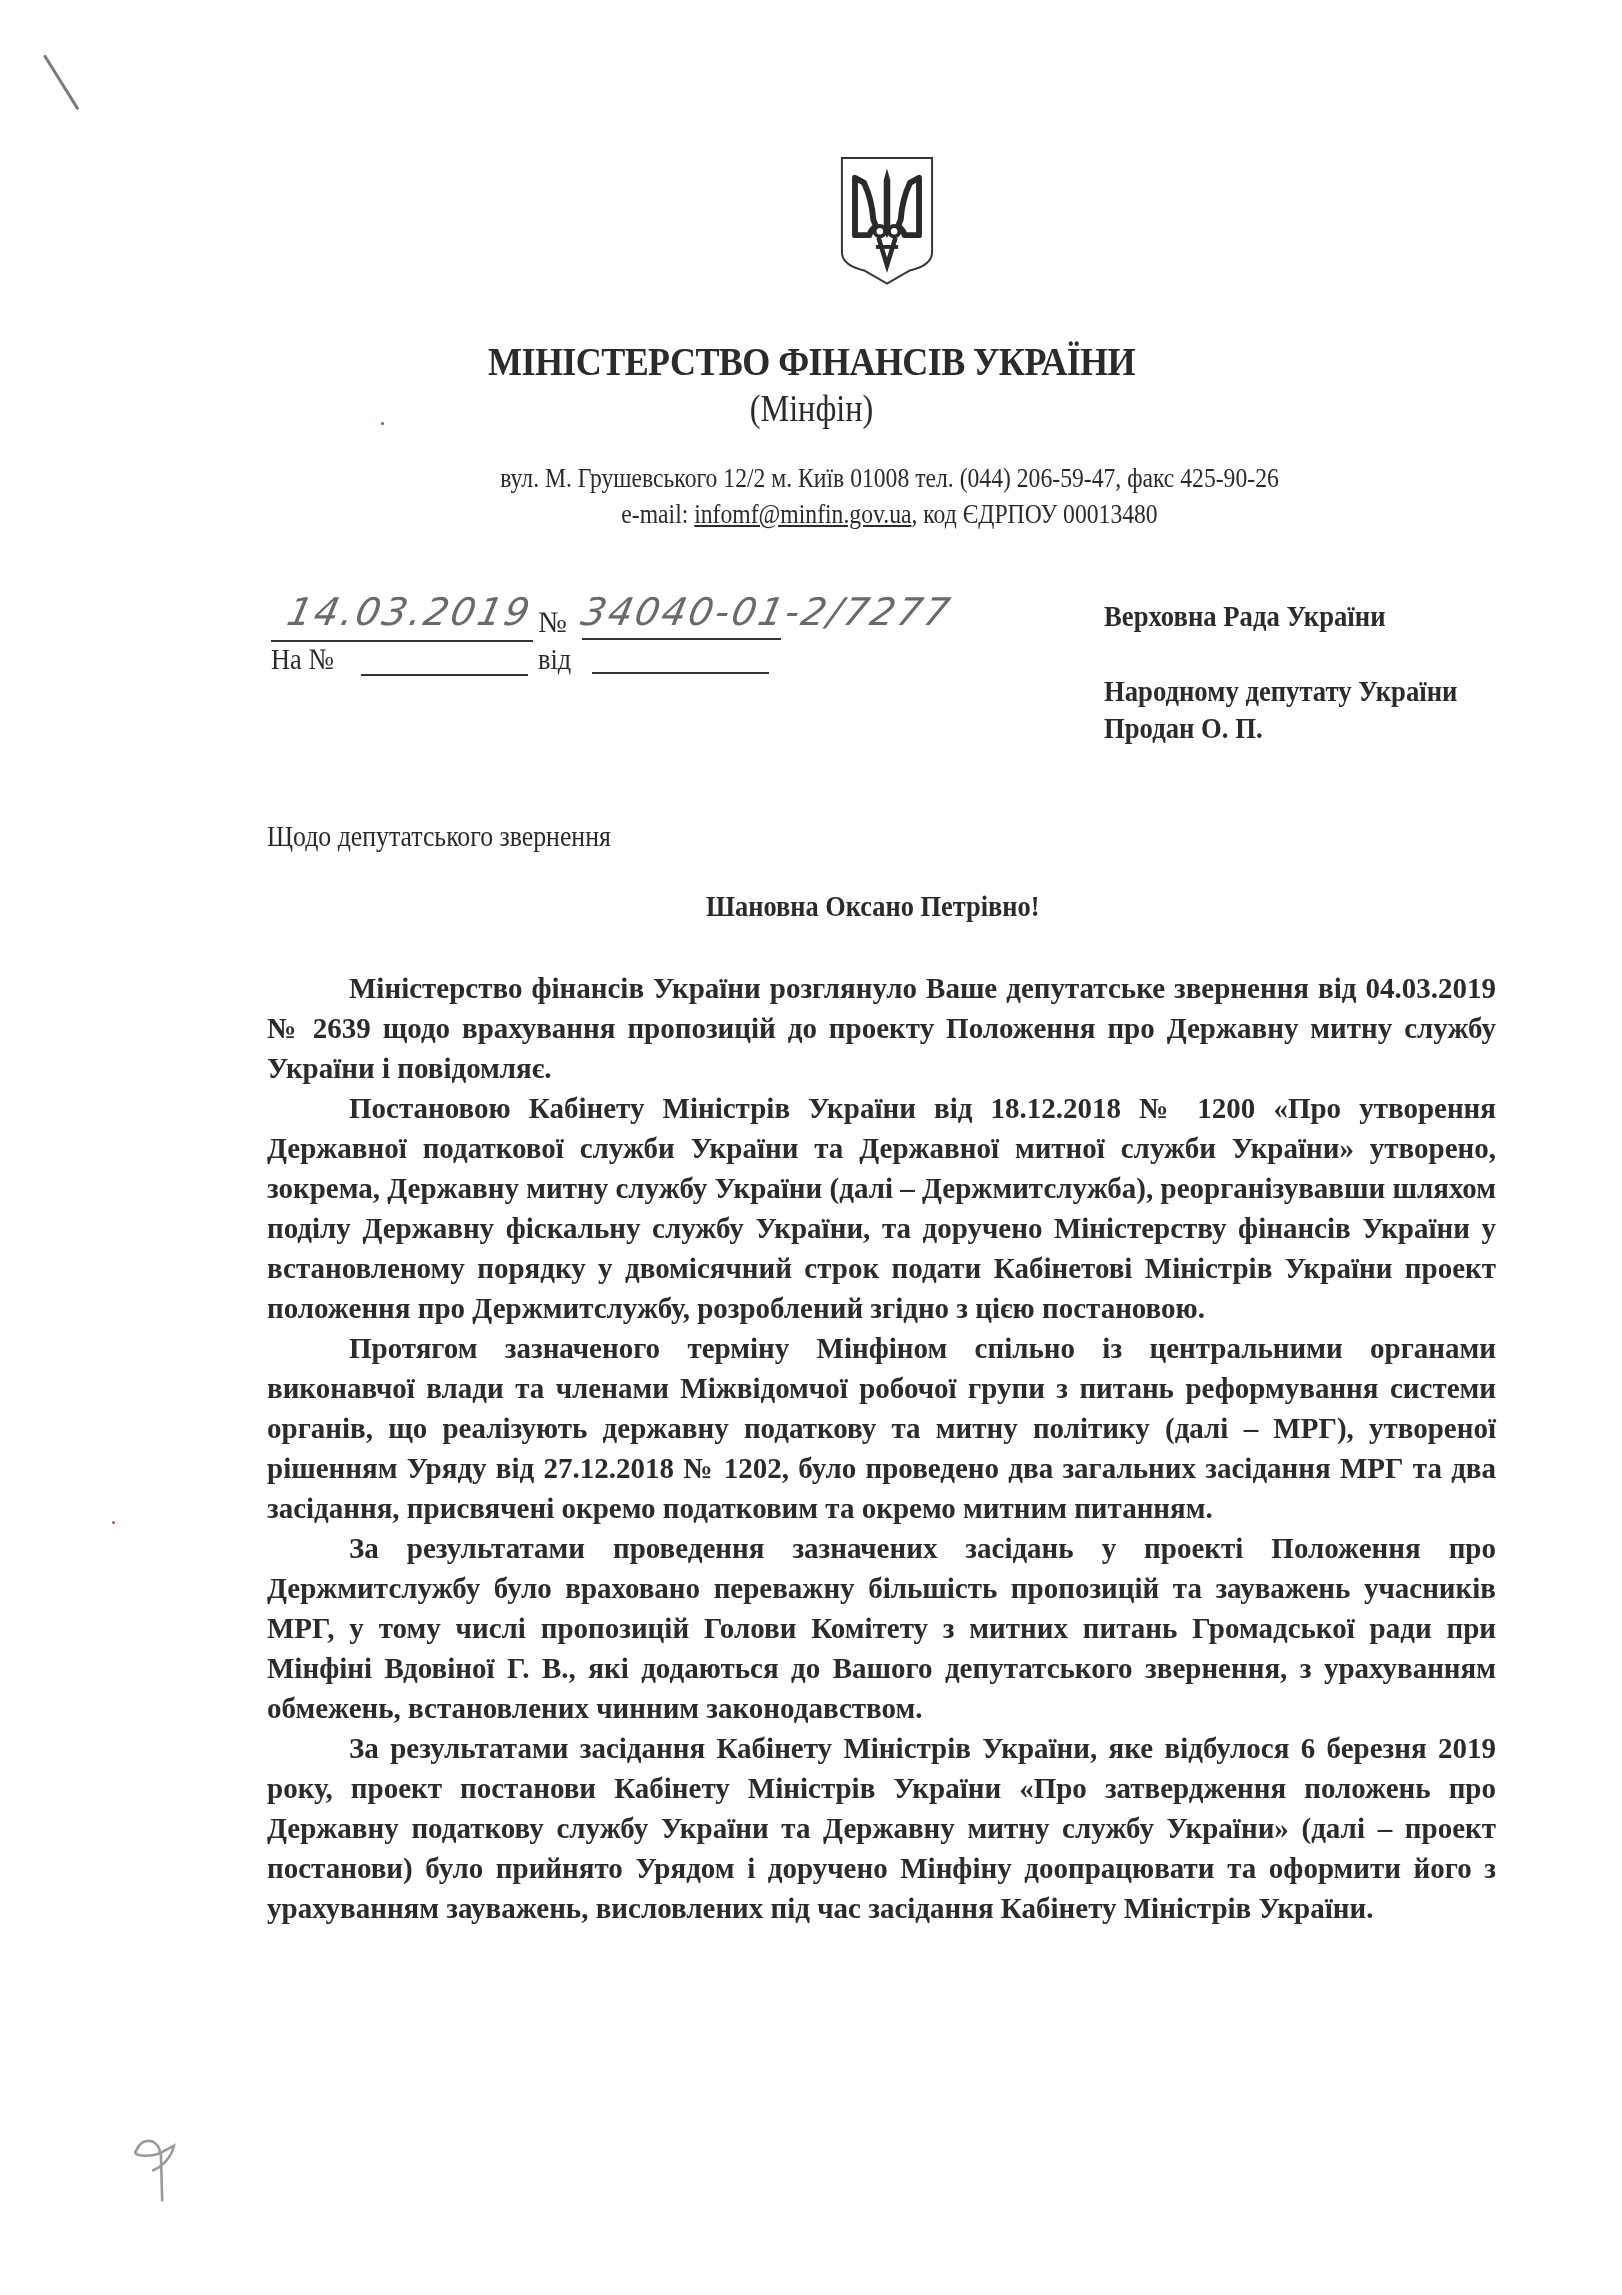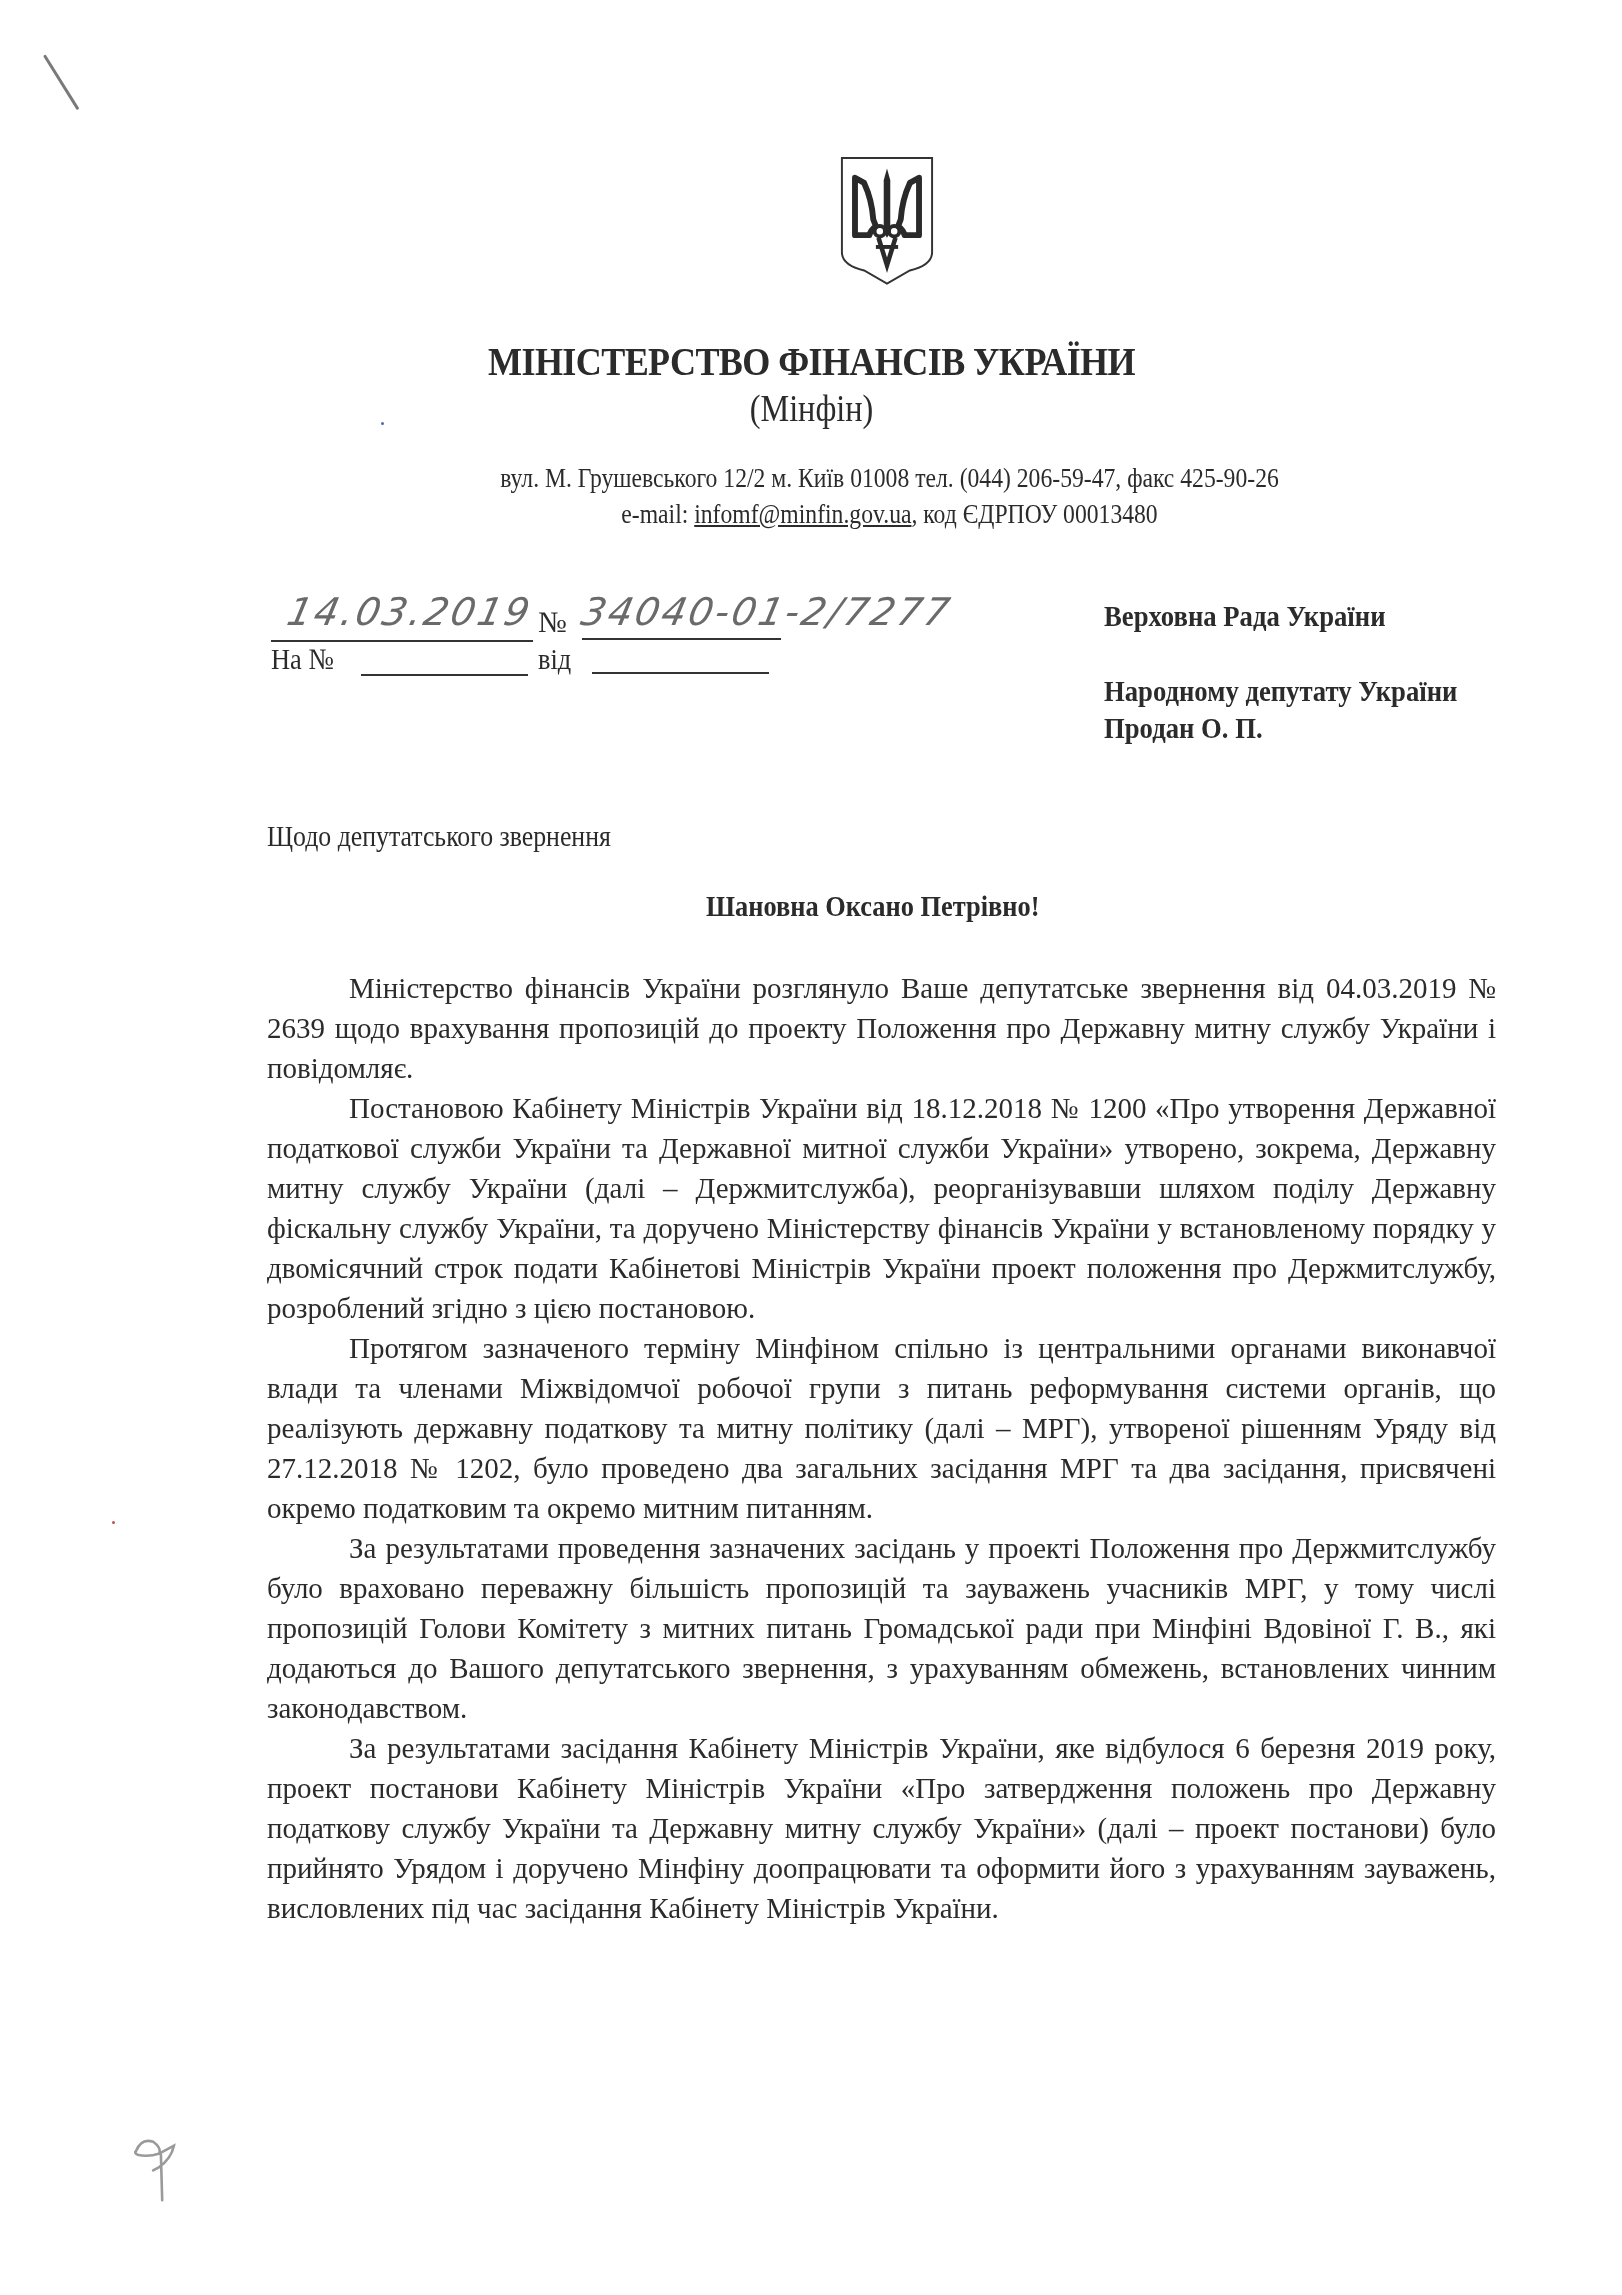--- a/index.html
+++ b/index.html
@@ -23,21 +23,21 @@
     .reg-date { left: 288px; top: 590px; }
     .reg-no { left: 582px; top: 590px; }
     .line { position: absolute; height: 2px; background: #333; }
     .no-sign { font-size: 30px; }
     .lbl { font-size: 30px; transform: scaleX(0.88); transform-origin: left; }
     .recipient { left: 1104px; font-weight: bold; font-size: 29px; transform: scaleX(0.92); transform-origin: left; }
     .subject { left: 267px; top: 819px; font-size: 30px; transform: scaleX(0.86); transform-origin: left; }
     .greeting { left: 706px; top: 889px; font-weight: bold; font-size: 30px; transform: scaleX(0.88); transform-origin: left; }
     .body { left: 267px; top: 968px; width: 1229px; font-size: 29px; line-height: 40px;
             text-align: justify; }
-    .body p { margin: 0 0 0 0; text-indent: 82px; }
+    .body p { margin: 0 0 0 0; text-indent: 82px; font-weight: bold; }
     .initials { left: 131px; top: 2135px; width: 52px; height: 72px; }
     .speck { width: 3.3px; height: 3.3px; border-radius: 50%; }
   </style>
 </head>
 <body>
 
 <div class="abs corner-mark"></div>
 
 <div class="abs speck" style="left:381px;top:422px;background:#5566aa;"></div>
 <div class="abs speck" style="left:112px;top:1521px;background:#c05050;"></div>

